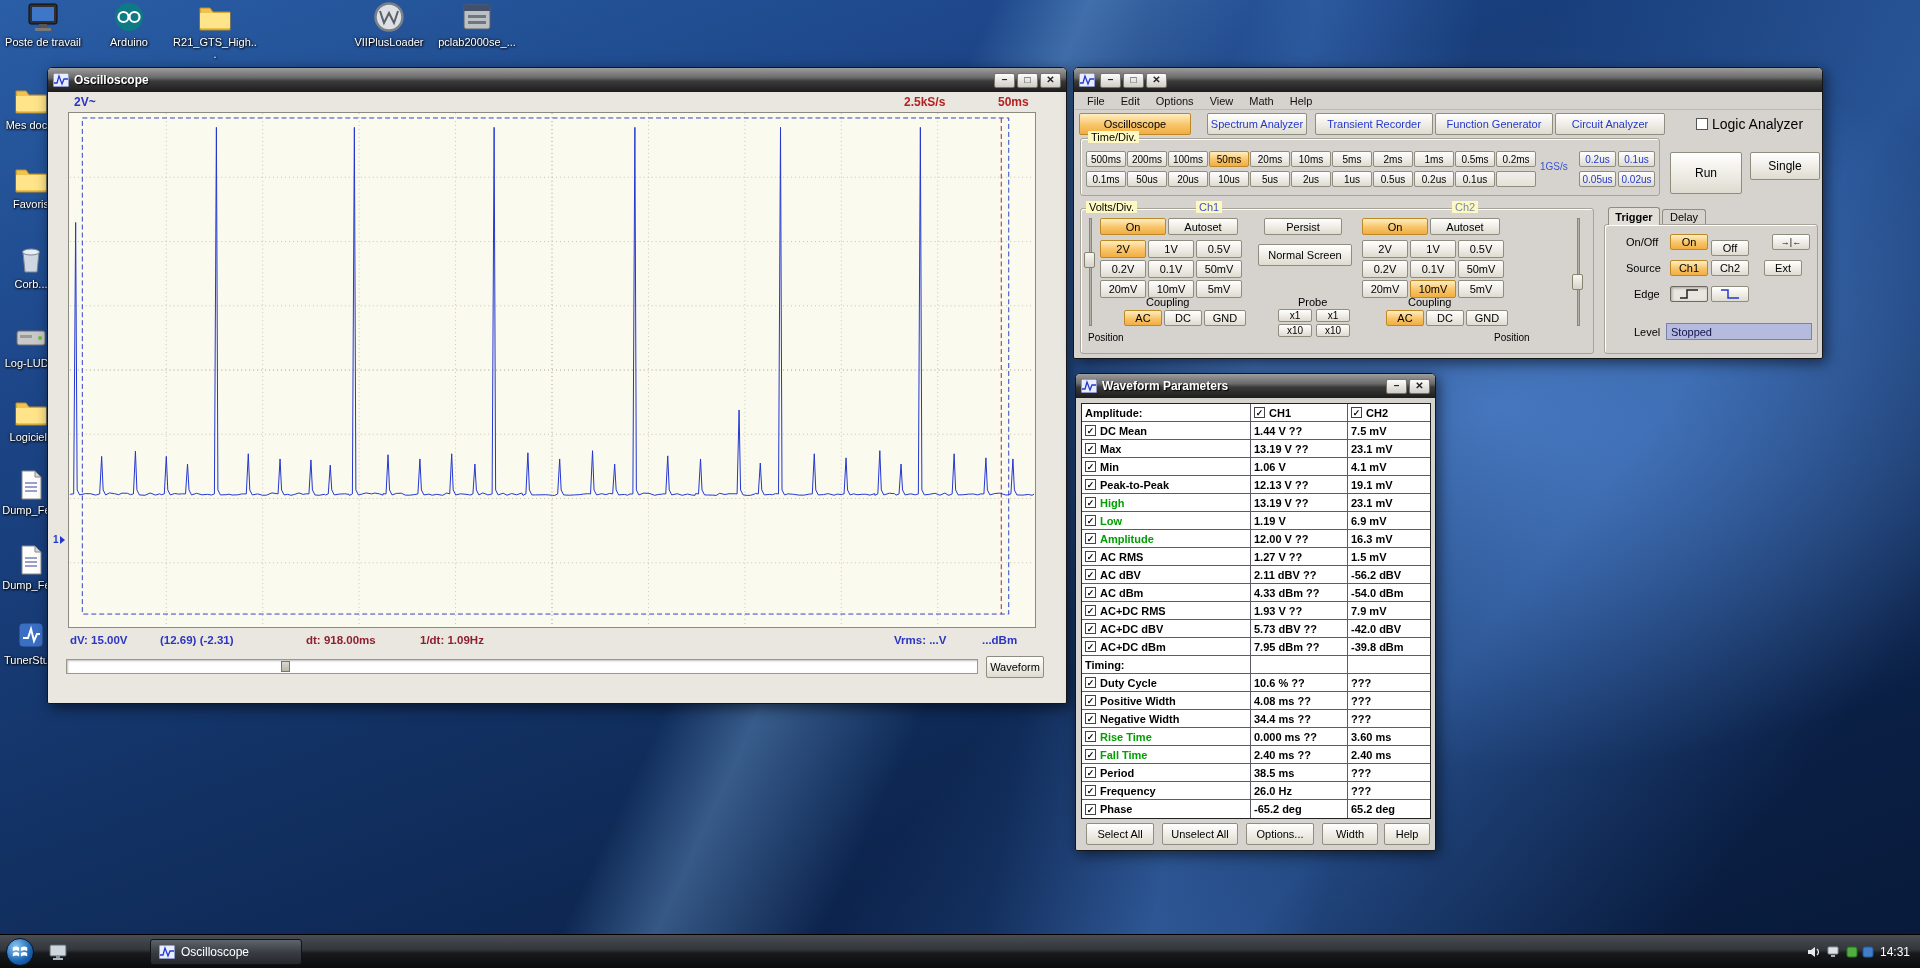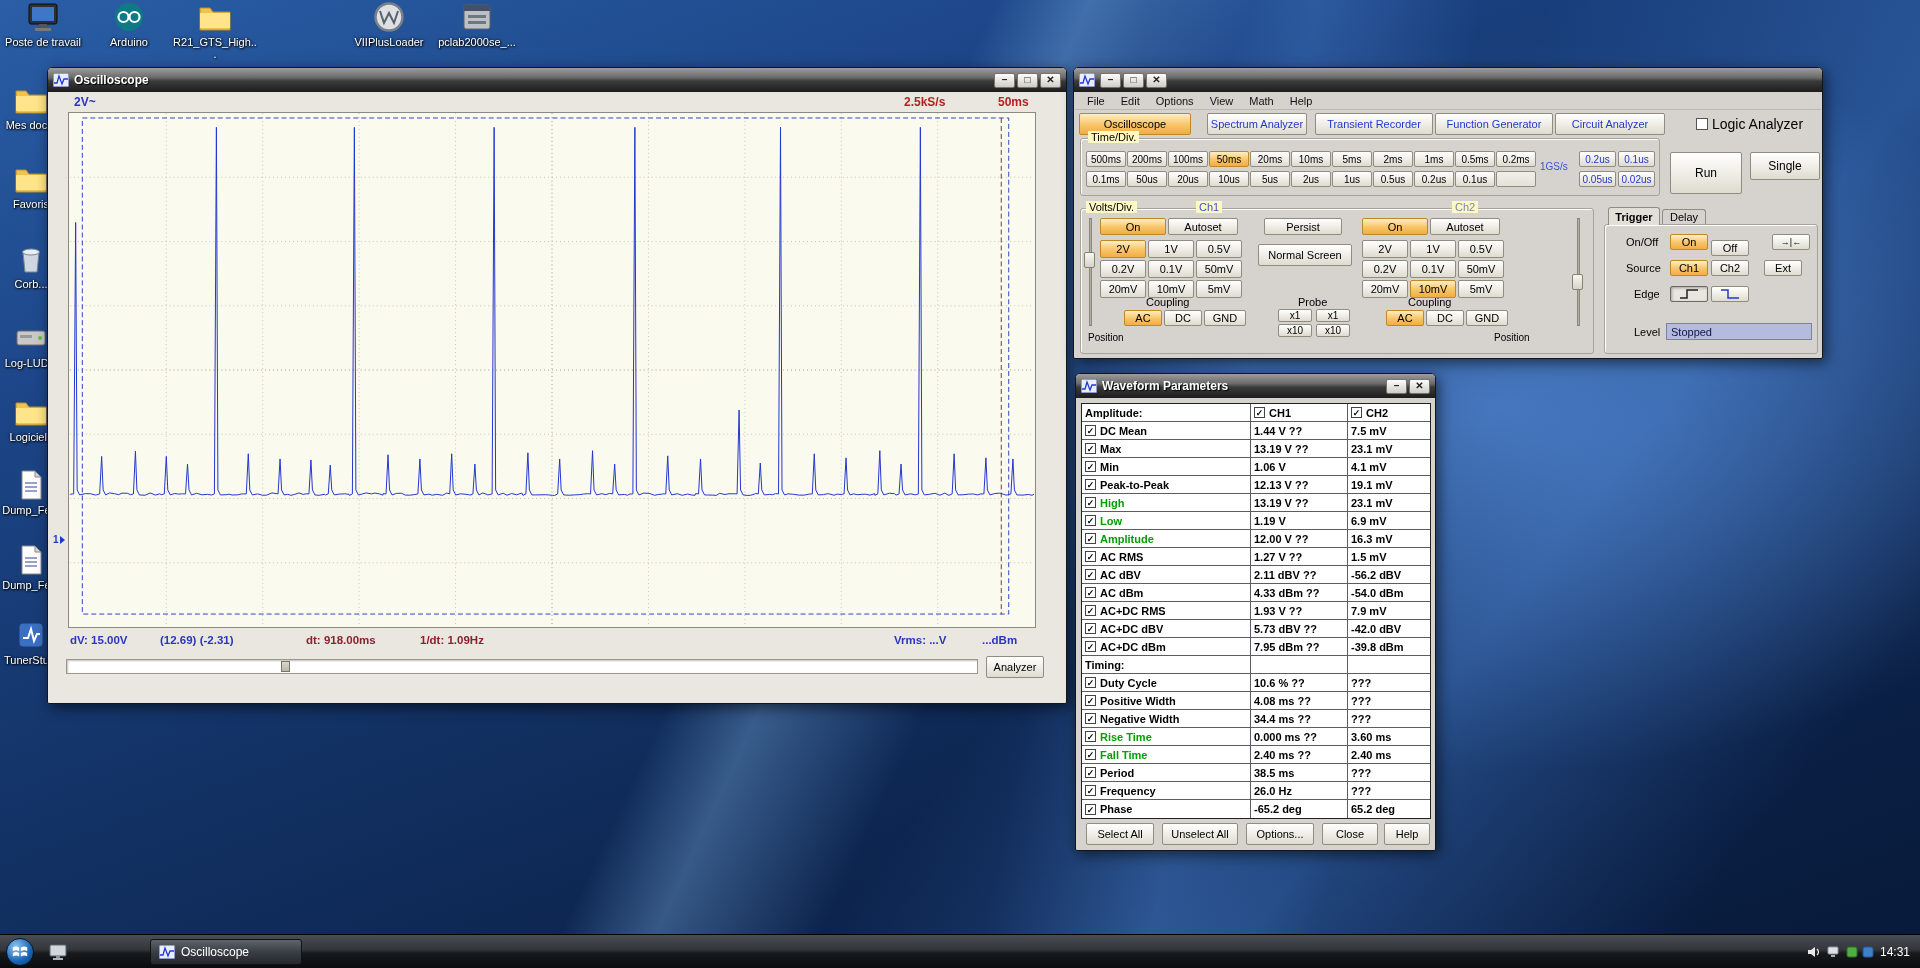--- a/index.html
+++ b/index.html
@@ -249,21 +249,21 @@
   </span>
   <span class="statustxt st-blue" style="left:22px;top:566px;">dV: 15.00V</span>
   <span class="statustxt st-blue" style="left:112px;top:566px;">(12.69) (-2.31)</span>
   <span class="statustxt st-dred" style="left:258px;top:566px;">dt: 918.00ms</span>
   <span class="statustxt st-dred" style="left:372px;top:566px;">1/dt: 1.09Hz</span>
   <span class="statustxt st-blue" style="left:846px;top:566px;">Vrms: ...V</span>
   <span class="statustxt st-blue" style="left:934px;top:566px;">...dBm</span>
   <div class="scroll-track" style="left:18px;top:591px;width:912px;height:15px;">
     <div class="scroll-thumb" style="left:214px;"></div>
   </div>
-  <div class="btn" style="left:938px;top:588px;width:58px;height:22px;">Analyzer</div>
+  <div class="btn" style="left:938px;top:588px;width:58px;height:22px;">Waveform</div>
 </div>
 
 <div id="ctrl-win" class="window" style="left:1073px;top:67px;width:750px;height:292px;">
   <div class="titlebar">
     <span class="ticon">
       <svg viewBox="0 0 16 14">
           <rect width="16" height="14" fill="#e9edff" stroke="#3a4a88"></rect>
           <polyline points="1,10 4,10 6,3 9,11 11,6 15,6" fill="none" stroke="#2238cc" stroke-width="1.3"></polyline>
         </svg>
     </span>
@@ -605,21 +605,21 @@
           <span class="plabel">Phase</span>
         </div>
         <div class="pc c1">-65.2 deg</div>
         <div class="pc c2">65.2 deg</div>
       </div>
     </div>
   <div id="params-btns"></div>
 <div class="btn pbtn" style="position: absolute; left: 10px; top: 449px; width: 68px; height: 22px;">Select All</div>
     <div class="btn pbtn" style="position: absolute; left: 86px; top: 449px; width: 76px; height: 22px;">Unselect All</div>
     <div class="btn pbtn" style="position: absolute; left: 170px; top: 449px; width: 68px; height: 22px;">Options...</div>
-    <div class="btn pbtn" style="position: absolute; left: 246px; top: 449px; width: 56px; height: 22px;">Close</div>
+    <div class="btn pbtn" style="position: absolute; left: 246px; top: 449px; width: 56px; height: 22px;">Width</div>
     <div class="btn pbtn" style="position: absolute; left: 308px; top: 449px; width: 46px; height: 22px;">Help</div>
   </div>
 
 <div id="taskbar">
   <div class="orb">
     <svg width="18" height="18" viewBox="0 0 20 20">
       <g fill="#fff">
           <path d="M2 5 q4 -2 7 0 v4 q-3 -2 -7 0 z"></path>
           <path d="M11 5 q4 -2 7 0 v4 q-3 -2 -7 0 z"></path>
           <path d="M2 11 q4 -2 7 0 v4 q-3 -2 -7 0 z"></path>

